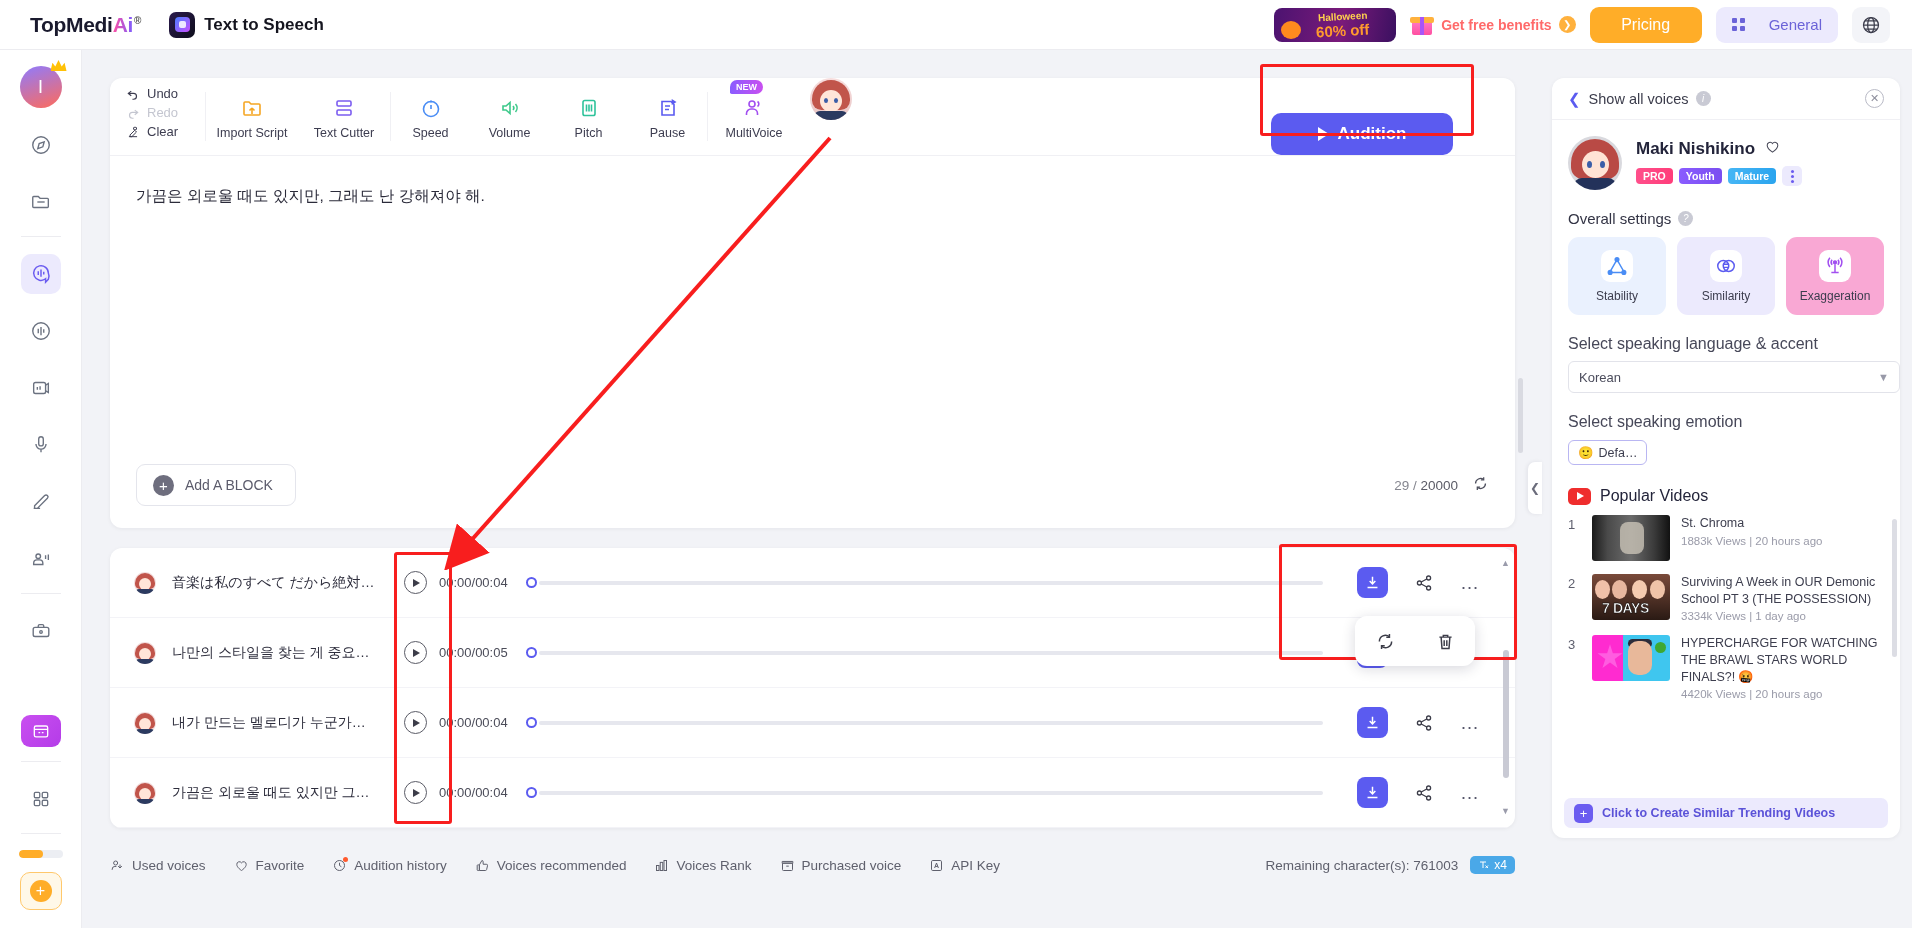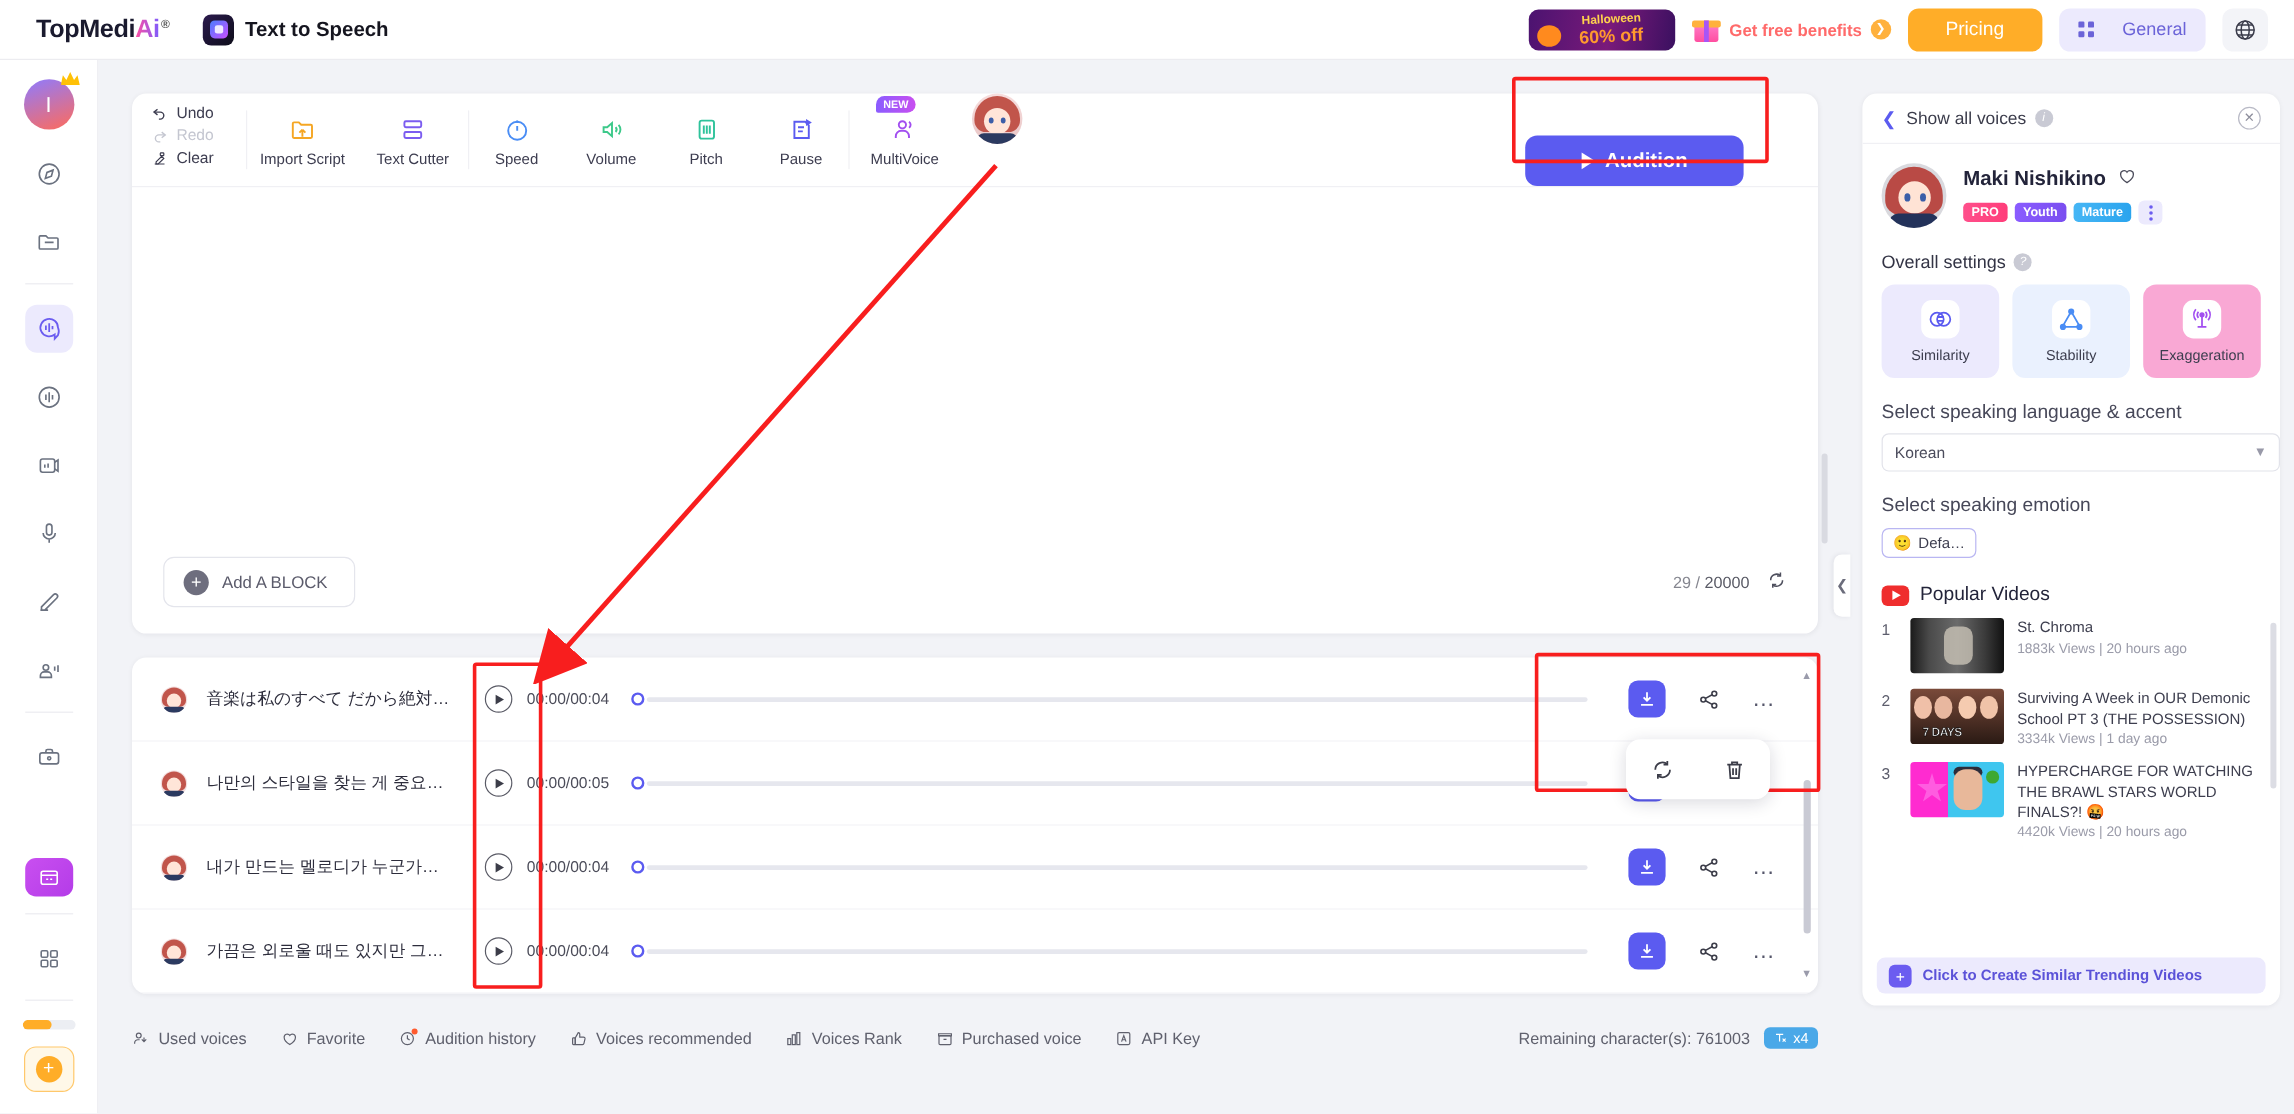--- a/index.html
+++ b/index.html
@@ -236,21 +236,21 @@
     display:flex;align-items:center;justify-content:center;line-height:1;}
   .create-bar .ctxt{ font-size:12.5px;font-weight:bold;color:#5b52d8; }
 
   
   .th1{ background:linear-gradient(90deg,#1a1a1a 0%,#4a4a4a 20%,#6b6b6b 50%,#3a3a3a 80%,#111 100%); }
   .th1:after{content:"";position:absolute;left:28px;top:7px;width:24px;height:32px;border-radius:8px;background:#c9c3b6;opacity:.8;}
   .th2{ background:linear-gradient(180deg,#7a4a3a,#2a1a14); }
   .th2 .f{position:absolute;top:6px;width:15px;height:19px;border-radius:50%;}
   .th2 .f1{left:3px;background:#f0c0a8;} .th2 .f2{left:20px;background:#e8b79f;}
   .th2 .f3{left:40px;background:#f5cbb0;} .th2 .f4{left:58px;background:#f0c3a8;}
-  .th2 .lbl{position:absolute;left:10px;bottom:4px;font-size:10px;font-weight:bold;color:#fff;
+  .th2 .lbl{position:absolute;left:10px;bottom:4px;font-size:14px;font-weight:bold;color:#fff;
     -webkit-text-stroke:0.5px #000;letter-spacing:-.4px;}
   .th3{ background:linear-gradient(90deg,#ff2bd0 0%,#ff2bd0 40%,#3fc6ef 40%,#3fc6ef 100%); }
   .th3 .star{position:absolute;left:5px;top:9px;width:26px;height:26px;background:#ff5ce0;
     clip-path:polygon(50% 0%,61% 35%,98% 35%,68% 57%,79% 91%,50% 70%,21% 91%,32% 57%,2% 35%,39% 35%);}
   .th3 .guy{position:absolute;left:36px;top:6px;width:24px;height:34px;border-radius:10px;background:#e8b89a;}
   .th3 .hat{position:absolute;left:36px;top:4px;width:24px;height:9px;border-radius:5px;background:#2c2c3a;}
   .th3 .leaf{position:absolute;right:4px;top:7px;width:11px;height:11px;border-radius:50%;background:#3ea832;}
 </style>
 </head>
 <body>
@@ -497,20 +497,21 @@
 
     <div class="audition-wrap">
       <button class="audition-btn">
         <span style="width:0;height:0;border-left:11px solid #fff;border-top:7px solid transparent;border-bottom:7px solid transparent;"></span>
         <span>Audition</span>
       </button>
       <div class="hl-box" style="left:-11px;top:-14px;width:214px;height:72px;"></div>
     </div>
   </div>
 
+  <div class="editor-text">가끔은 외로울 때도 있지만, 그래도 난 강해져야 해.</div>
 
   <div class="editor-bottom">
     <button class="add-block-btn">
       <span class="plus">+</span>
       <span>Add A BLOCK</span>
     </button>
     <div class="count-wrap">
       <span><span>29</span>
         <span>/</span>
         <b>20000</b></span>
@@ -794,40 +795,40 @@
       </span>
     </span>
   </div>
 
   <div class="sec-title">
     <span>Overall settings</span>
     <span class="info-i">?</span>
   </div>
 
   <div class="settings-row">
-    <div class="setting-card sc2">
-      <span class="sq">
-        <svg width="22" height="22" viewBox="0 0 24 24" fill="none" stroke="#5b5bf0" stroke-width="1.6">
-            <circle cx="9" cy="12" r="6"></circle>
-            <circle cx="15" cy="12" r="6"></circle>
-            <path d="M9 10h6M9 13.5h6"></path>
-          </svg>
-      </span>
-      <span class="nm">Similarity</span>
-    </div>
     <div class="setting-card sc1">
       <span class="sq">
         <svg width="22" height="22" viewBox="0 0 24 24" fill="none" stroke="#4a8df5" stroke-width="1.6">
             <path d="M12 5 20 19H4z"></path>
             <circle cx="12" cy="5" r="2" fill="#4a8df5"></circle>
             <circle cx="4.5" cy="19" r="2" fill="#4a8df5"></circle>
             <circle cx="19.5" cy="19" r="2" fill="#4a8df5"></circle>
           </svg>
       </span>
       <span class="nm">Stability</span>
+    </div>
+    <div class="setting-card sc2">
+      <span class="sq">
+        <svg width="22" height="22" viewBox="0 0 24 24" fill="none" stroke="#5b5bf0" stroke-width="1.6">
+            <circle cx="9" cy="12" r="6"></circle>
+            <circle cx="15" cy="12" r="6"></circle>
+            <path d="M9 10h6M9 13.5h6"></path>
+          </svg>
+      </span>
+      <span class="nm">Similarity</span>
     </div>
     <div class="setting-card sc3">
       <span class="sq">
         <svg width="22" height="22" viewBox="0 0 24 24" fill="none" stroke="#a24ff0" stroke-width="1.6">
             <circle cx="12" cy="8" r="1.6" fill="#a24ff0"></circle>
             <path d="M8.8 5.2a4.5 4.5 0 0 0 0 5.6M15.2 5.2a4.5 4.5 0 0 1 0 5.6M6.4 3a8 8 0 0 0 0 10M17.6 3a8 8 0 0 1 0 10"></path>
             <path d="M12 10v9M8 19h8"></path>
           </svg>
       </span>
       <span class="nm">Exaggeration</span>

